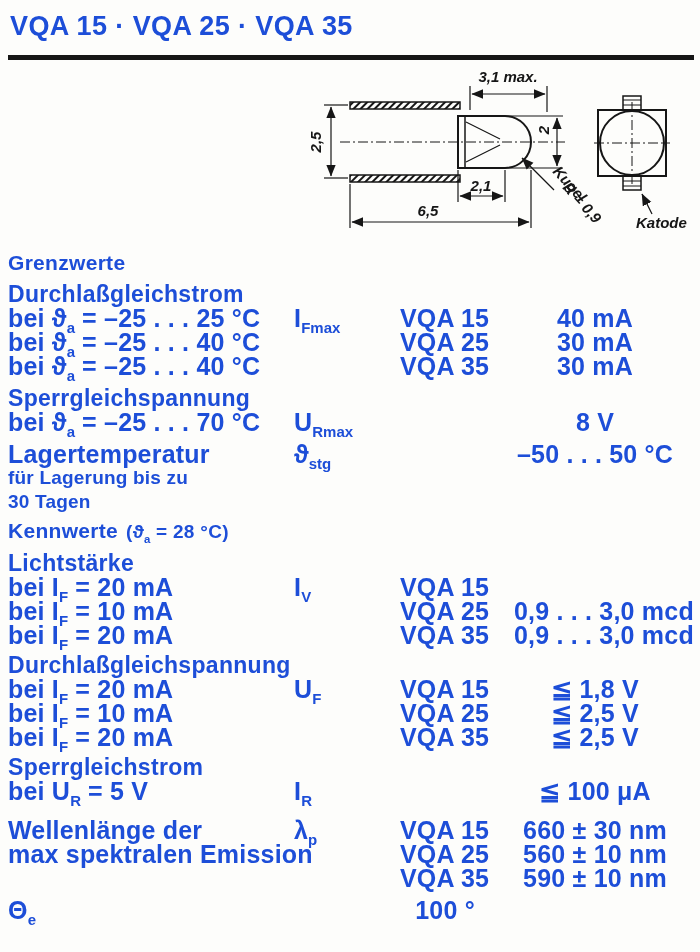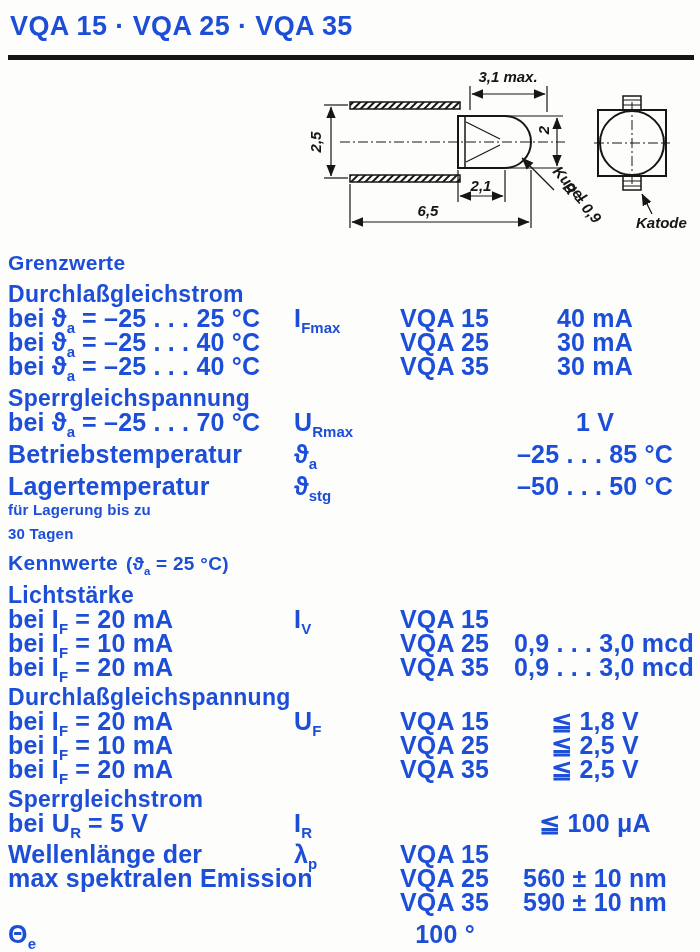--- a/index.html
+++ b/index.html
@@ -23,22 +23,22 @@
   .glabel { font-size: 23px; line-height: 24px; letter-spacing: 0.3px; margin-top: 6px; }
   .row {
     display: grid;
     grid-template-columns: 286px 100px 120px 1fr;
     font-size: 25px; line-height: 24px; letter-spacing: 0.2px;
   }
   .c1 { white-space: nowrap; }
   .c2 { white-space: nowrap; }
   .c3 { white-space: nowrap; padding-left: 6px; }
   .c4 { text-align: center; padding-right: 18px; white-space: nowrap; }
-  .note { font-size: 15px; line-height: 24px; letter-spacing: 0.2px; }
-  .mt5 { margin-top: 7px; }
+  .note { font-size: 19px; line-height: 24px; letter-spacing: 0.2px; }
+  .mt5 { margin-top: 15px; }
   .mt8 { margin-top: 8px; }
   sub { font-size: 0.6em; line-height: 0; letter-spacing: 0; }
 </style>
 </head>
 <body>
 
 <div class="sheet">
 
   <div class="title">VQA 15 · VQA 25 · VQA 35</div>
   <div class="rule"></div>
@@ -142,40 +142,34 @@
     <div class="c3">VQA 35</div>
     <div class="c4">30 mA</div>
   </div>
 
   <div class="glabel mt8">Sperrgleichspannung</div>
 
   <div class="row">
     <div class="c1"><span>bei ϑ</span><sub>a</sub><span> = –25 . . . 70 °C</span></div>
     <div class="c2"><span>U</span><sub>Rmax</sub></div>
     <div class="c3"></div>
-    <div class="c4">1 V</div>
-  </div>
-
-  <div class="row mt8">
-    <div class="c1">Betriebstemperatur</div>
-    <div class="c2"><span>ϑ</span><sub>a</sub></div>
-    <div class="c3"></div>
-    <div class="c4">–25 . . . 85 °C</div>
-  </div>
+    <div class="c4">8 V</div>
+  </div>
+
 
   <div class="row mt8">
     <div class="c1">Lagertemperatur</div>
     <div class="c2"><span>ϑ</span><sub>stg</sub></div>
     <div class="c3"></div>
     <div class="c4">–50 . . . 50 °C</div>
   </div>
   <div class="note">für Lagerung bis zu</div>
   <div class="note">30 Tagen</div>
 
-  <h2 class="section mt5"><span>Kennwerte</span><span class="cond"><span>(ϑ</span><sub>a</sub><span> = 25 °C)</span></span></h2>
+  <h2 class="section mt5"><span>Kennwerte</span><span class="cond"><span>(ϑ</span><sub>a</sub><span> = 28 °C)</span></span></h2>
 
   <div class="glabel">Lichtstärke</div>
 
   <div class="row">
     <div class="c1"><span>bei I</span><sub>F</sub><span> = 20 mA</span></div>
     <div class="c2"><span>I</span><sub>V</sub></div>
     <div class="c3">VQA 15</div>
   </div>
   <div class="row">
     <div class="c1"><span>bei I</span><sub>F</sub><span> = 10 mA</span></div>
@@ -217,20 +211,21 @@
     <div class="c1"><span>bei U</span><sub>R</sub><span> = 5 V</span></div>
     <div class="c2"><span>I</span><sub>R</sub></div>
     <div class="c3"></div>
     <div class="c4">≦ 100 μA</div>
   </div>
 
   <div class="row mt5">
     <div class="c1">Wellenlänge der</div>
     <div class="c2"><span>λ</span><sub>p</sub></div>
     <div class="c3">VQA 15</div>
+    <div class="c4">660 ± 30 nm</div>
   </div>
   <div class="row">
     <div class="c1">max spektralen Emission</div>
     <div class="c2"></div>
     <div class="c3">VQA 25</div>
     <div class="c4">560 ± 10 nm</div>
   </div>
   <div class="row">
     <div class="c1"></div>
     <div class="c2"></div>

